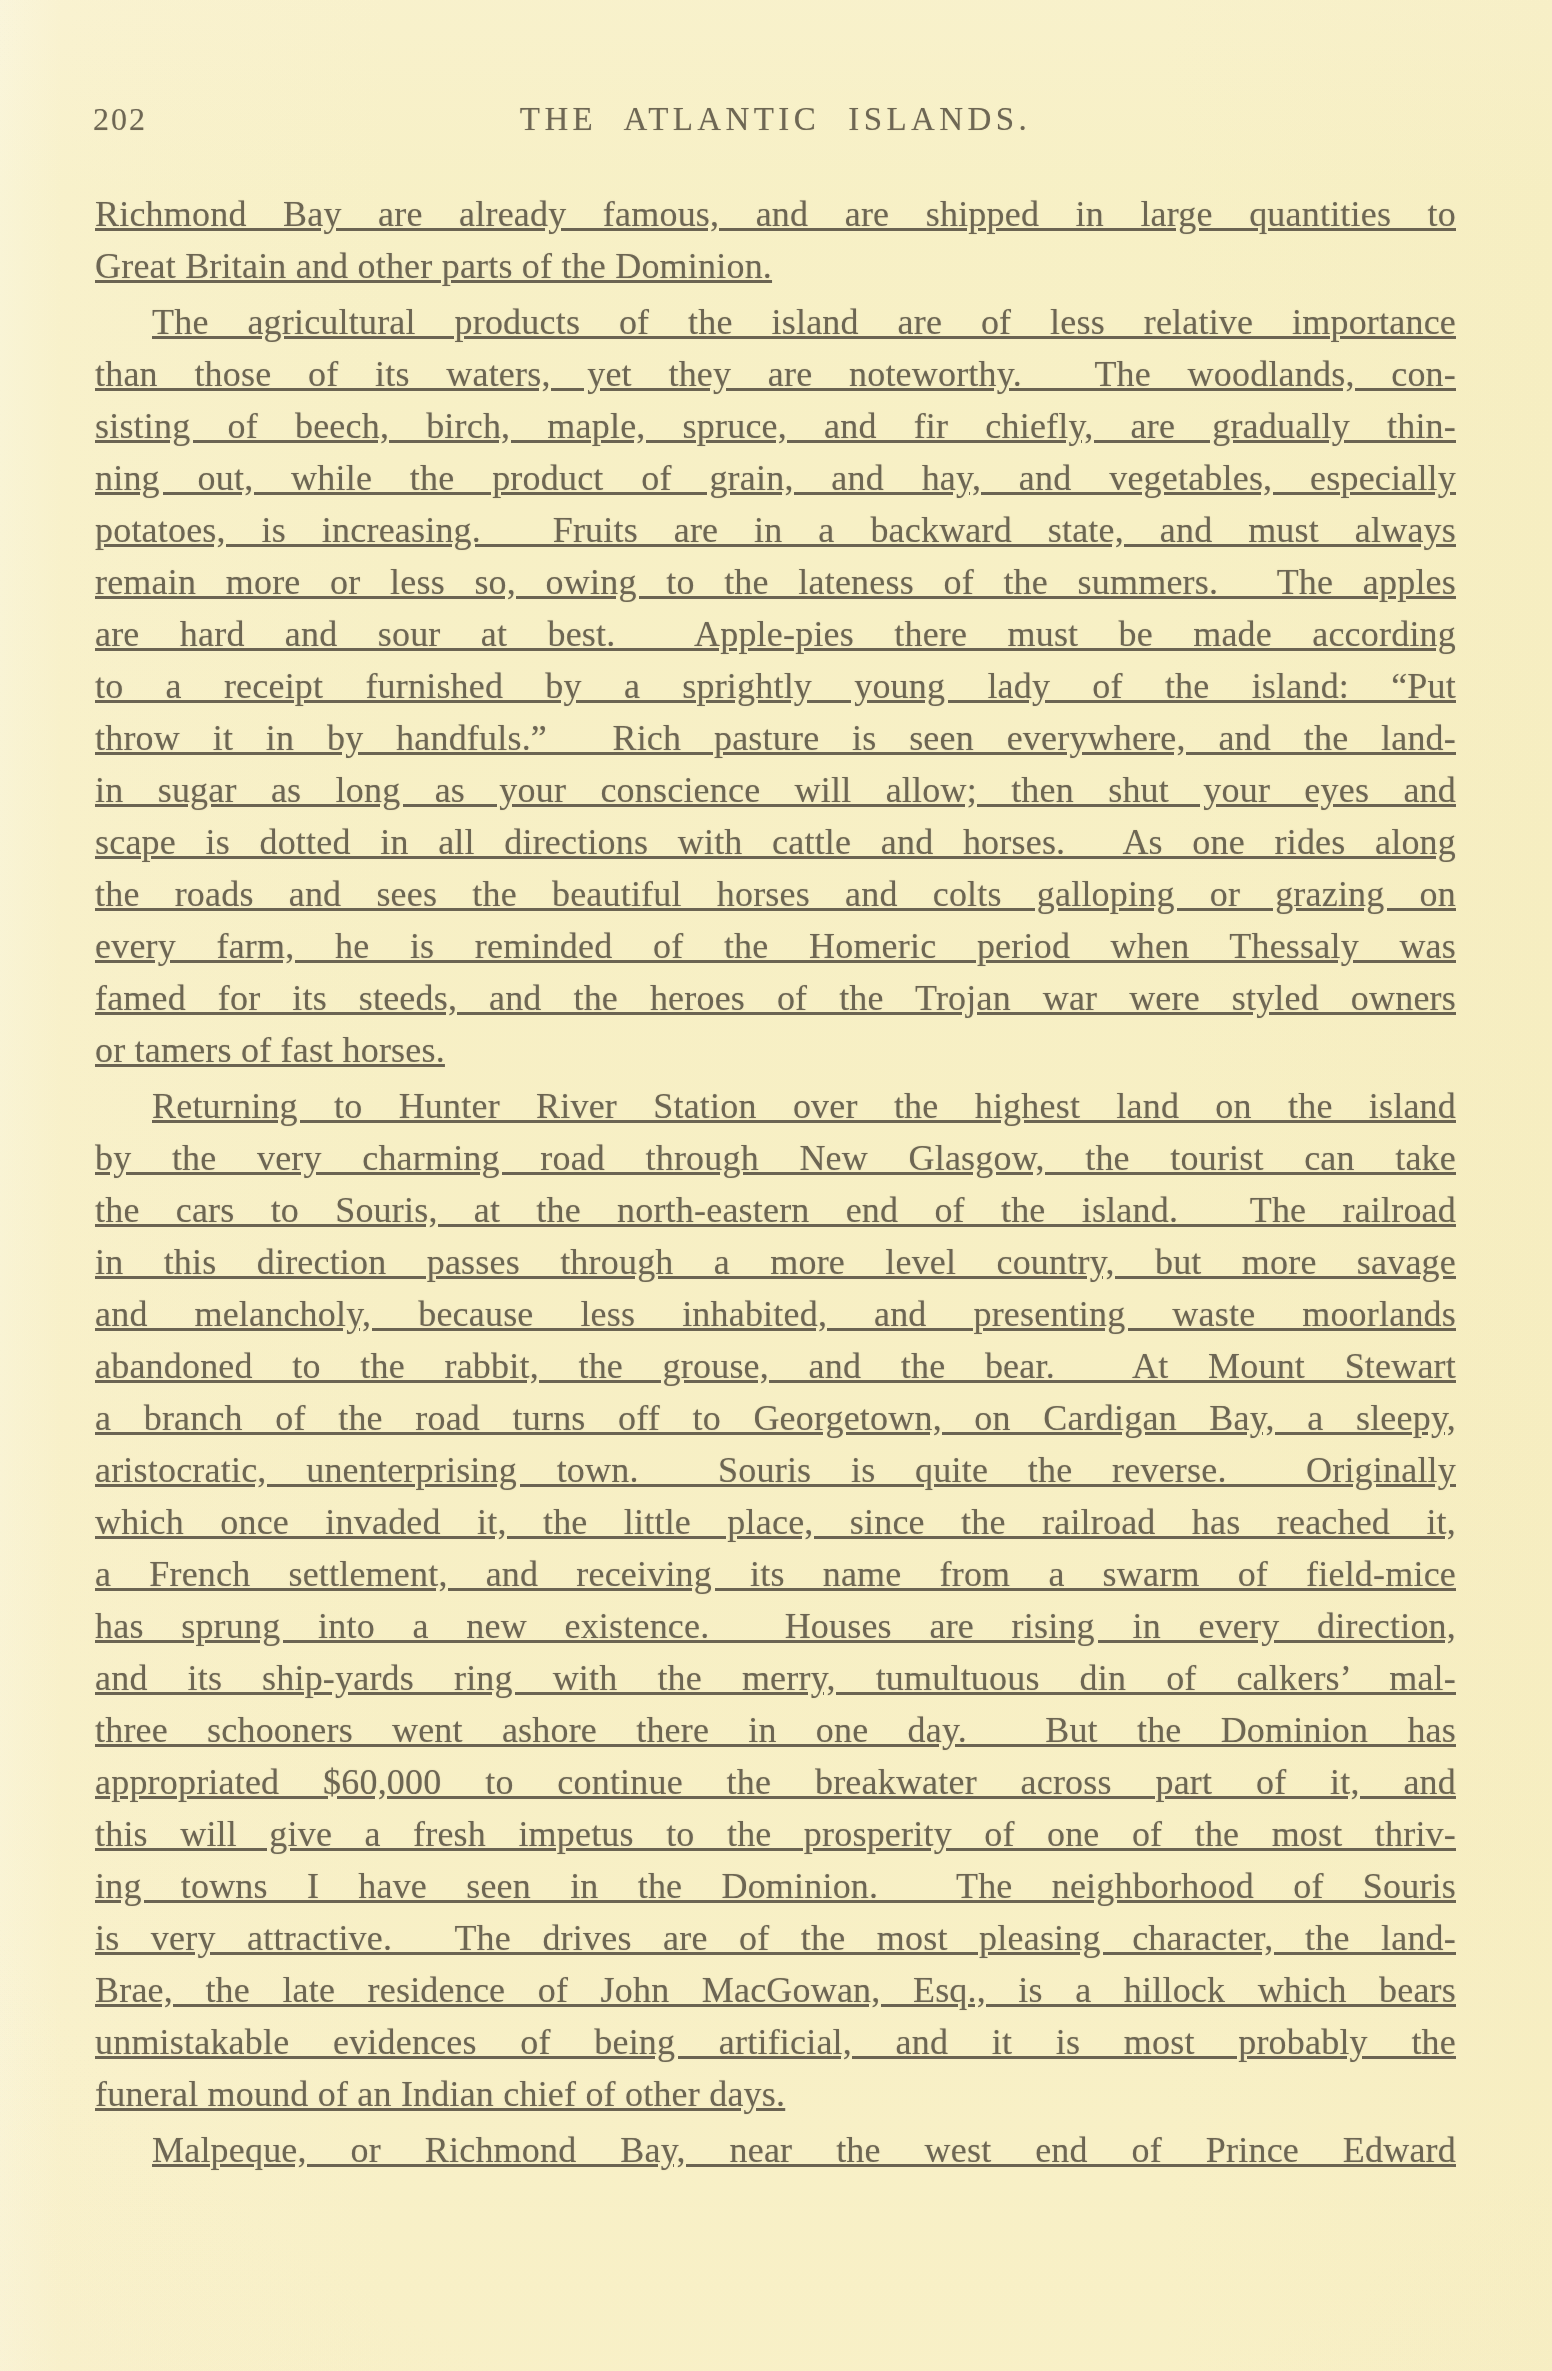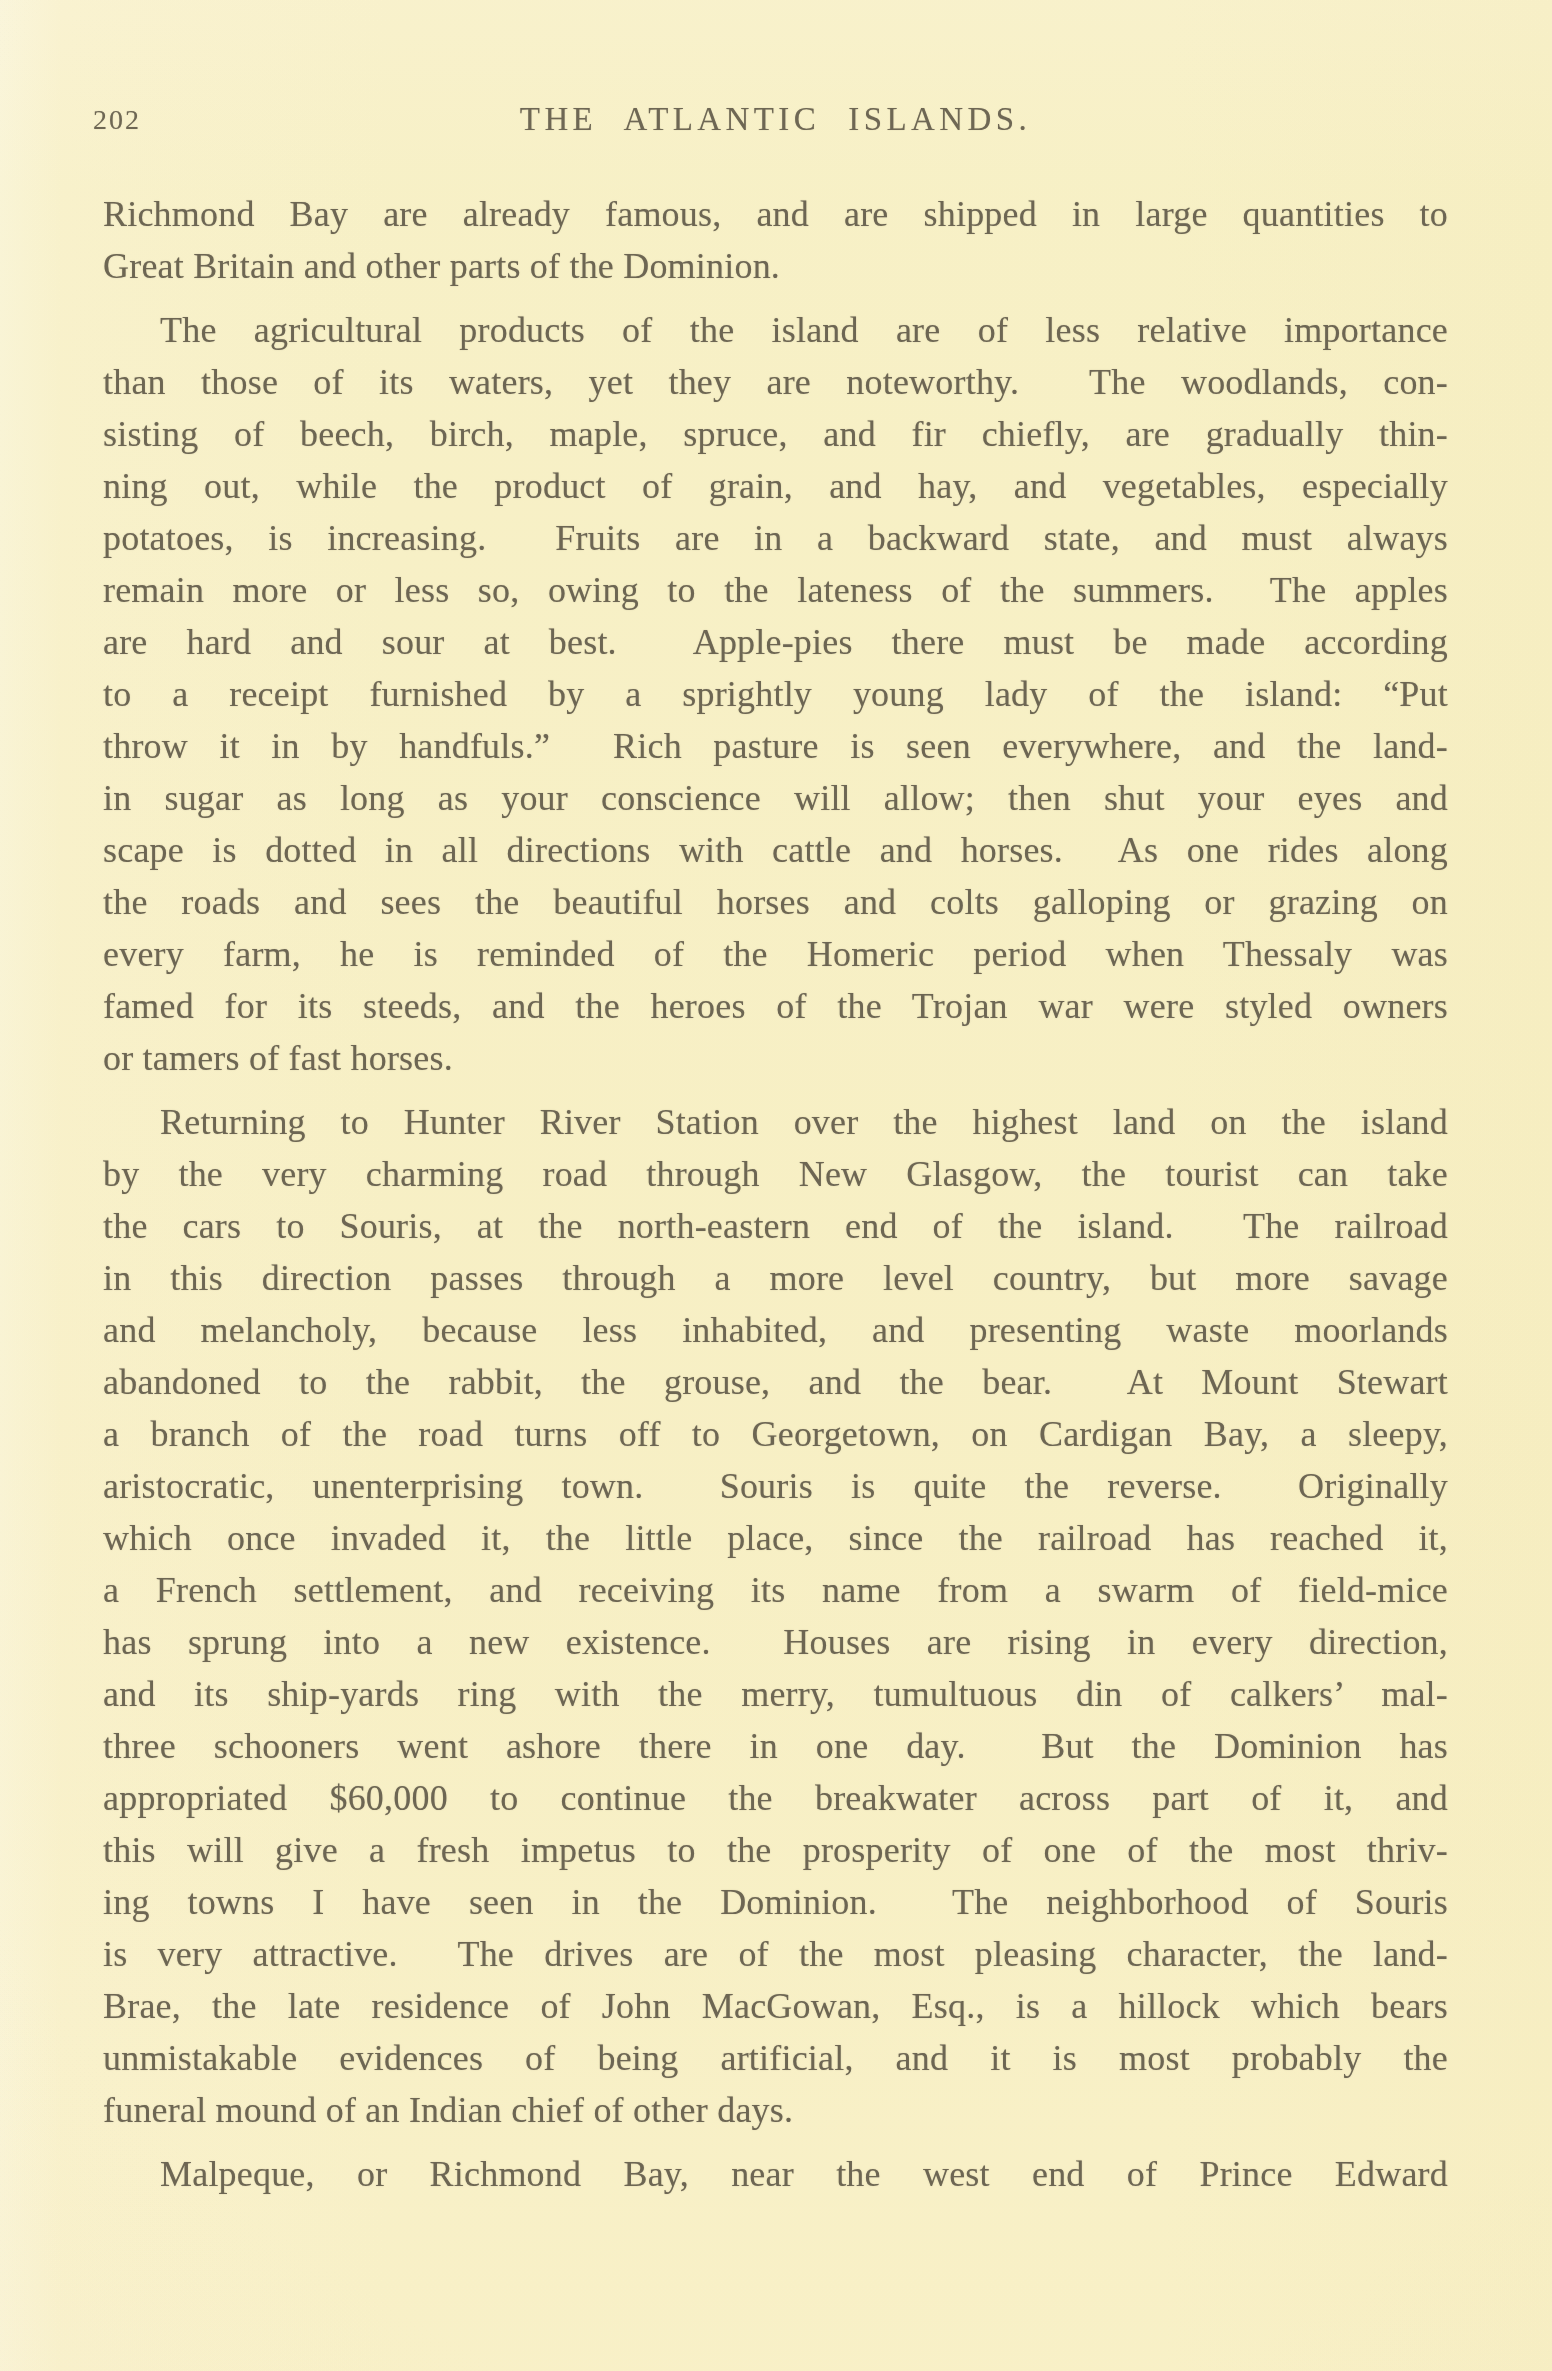--- a/index.html
+++ b/index.html
@@ -27,21 +27,21 @@
   }
   .header {
     position: relative;
     height: 39px;
     text-align: center;
   }
   .pagenum {
     position: absolute;
     left: 2px;
     bottom: 0;
-    font-size: 28px;
+    font-size: 32px;
     line-height: 39px;
     letter-spacing: 2px;
     color: #6e675496;
     color: #6e6754;
     text-shadow: 0 0 1px rgba(110,103,84,0.35);
   }
   .runhead {
     display: inline-block;
     vertical-align: bottom;
     font-size: 33px;
@@ -49,21 +49,21 @@
     letter-spacing: 4.4px;
     word-spacing: 15.6px;
     color: #6e6754;
     text-shadow: 0 0 1px rgba(110,103,84,0.35);
     font-family: Liberation Serif, serif;
   }
   .text-block {
     margin-top: 49px;
     width: 1369px;
   }
-  .para { margin: 12px; padding: 0; }
+  .para { margin: 4px; padding: 0; text-decoration: underline; }
   .line {
     font-size: 36px;
     line-height: 52px;
     letter-spacing: 0.2px;
     text-align: justify;
     text-align-last: justify;
     text-justify: inter-word;
     white-space: normal;
     color: #6d6653;
     text-shadow: 0 0 1.2px rgba(109,102,83,0.38);

